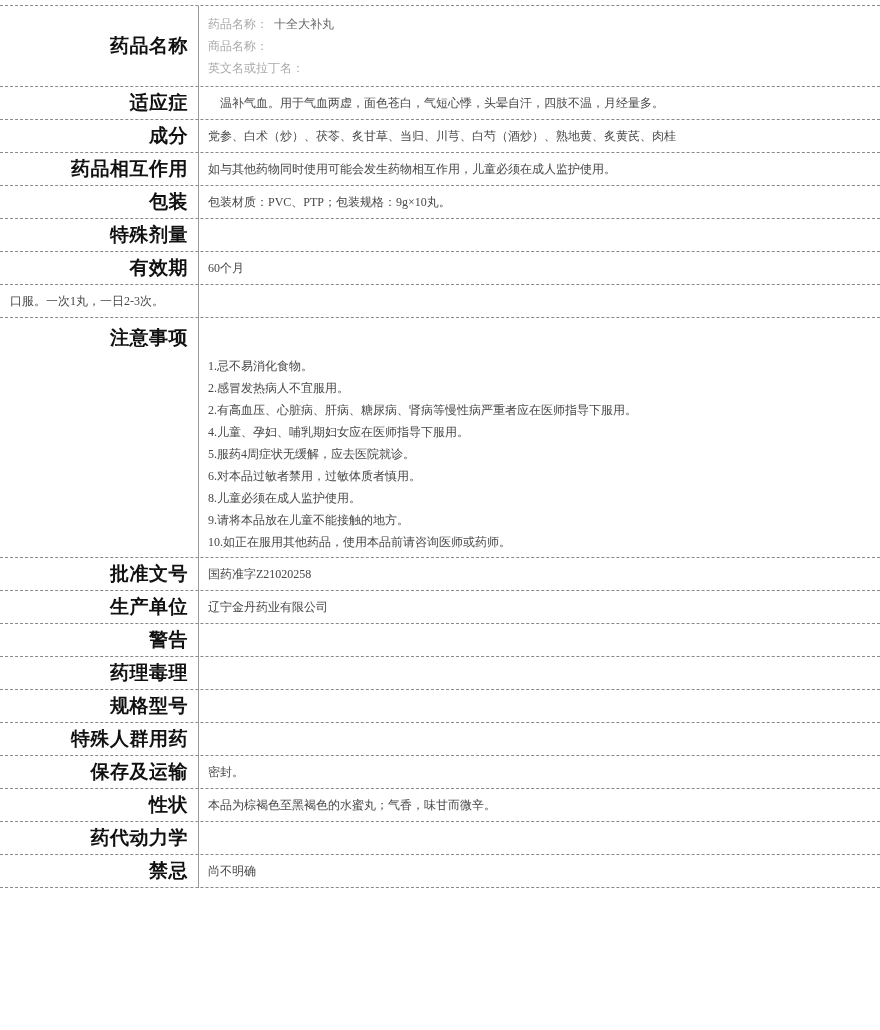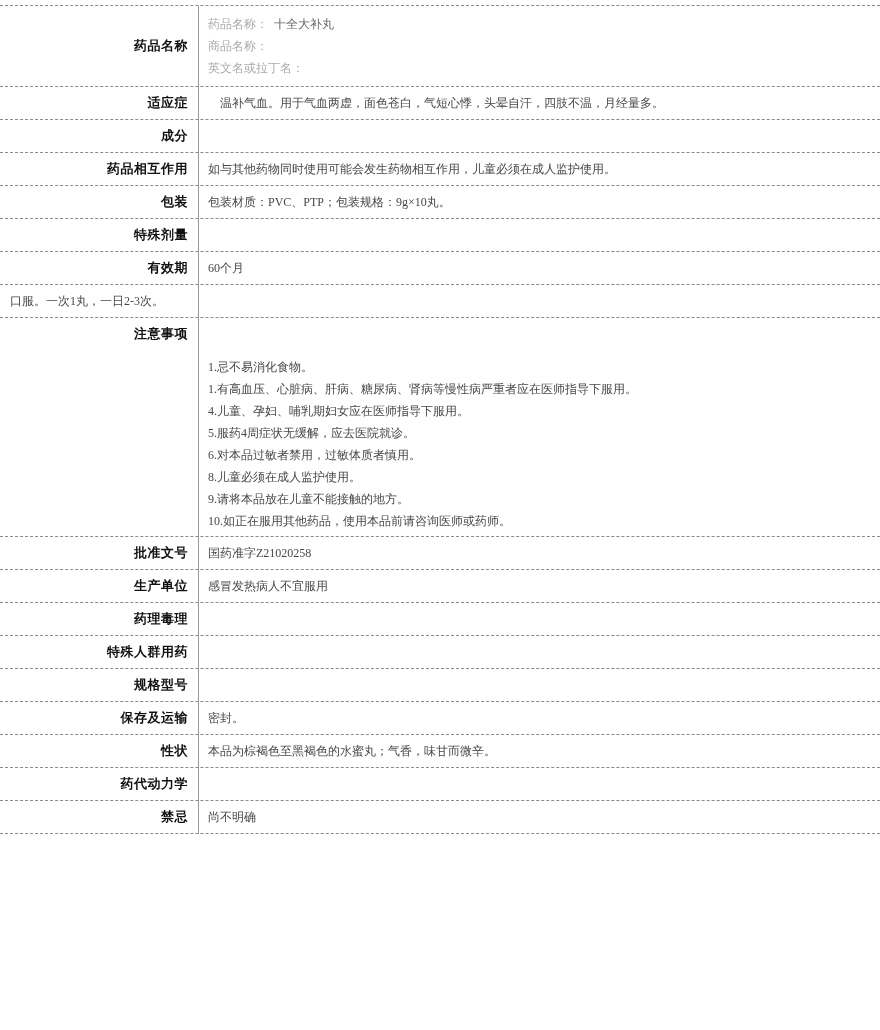--- a/index.html
+++ b/index.html
@@ -44,21 +44,21 @@
     min-height: 33px;
     border-bottom: 1px dashed var(--grid-line);
   }
   .cell-label {
     width: 198px;
     flex: 0 0 198px;
     display: flex;
     align-items: center;
     justify-content: flex-end;
     padding-right: 10px;
-    font-size: 13px;
+    font-size: 19px;
     font-weight: bold;
     color: var(--label-text);
     letter-spacing: 0.5px;
   }
   .cell-value {
     flex: 1 1 auto;
     display: flex;
     flex-direction: column;
     justify-content: center;
     padding: 4px 10px 4px 10px;
@@ -67,22 +67,23 @@
     line-height: 22px;
   }
   .row-tall { min-height: 81px; }
   .row-notes { min-height: 219px; }
   .row-notes .cell-label {
     align-items: flex-start;
     padding-top: 7px;
     font-family: Liberation Serif, serif;
   }
   .row-notes .cell-value {
-    justify-content: flex-end;
+    justify-content: space-between;
     padding-top: 5px;
+    margin-top: 32px;
   }
   .indent { text-indent: 1em; }
   .muted { color: var(--muted-text); }
   .field-line { line-height: 22px; }
   .field-value {
     color: var(--drug-name-value);
     margin-left: 6px;
   }
   .note-line { line-height: 22px; }
 </style>
@@ -102,20 +103,21 @@
       </div>
     </div>
 
     <div class="row">
       <div class="cell-label">适应症</div>
       <div class="cell-value indent">温补气血。用于气血两虚，面色苍白，气短心悸，头晕自汗，四肢不温，月经量多。</div>
     </div>
 
     <div class="row">
       <div class="cell-label">成分</div>
+      <div class="cell-value">党参、白术（炒）、茯苓、炙甘草、当归、川芎、白芍（酒炒）、熟地黄、炙黄芪、肉桂</div>
     </div>
 
     <div class="row">
       <div class="cell-label">药品相互作用</div>
       <div class="cell-value">如与其他药物同时使用可能会发生药物相互作用，儿童必须在成人监护使用。</div>
     </div>
 
     <div class="row">
       <div class="cell-label">包装</div>
       <div class="cell-value">包装材质：PVC、PTP；包装规格：9g×10丸。</div>
@@ -132,54 +134,59 @@
     </div>
 
     <div class="row">
       <div class="cell-value">口服。一次1丸，一日2-3次。</div>
     </div>
 
     <div class="row row-notes">
       <div class="cell-label">注意事项</div>
       <div class="cell-value">
         <div class="note-line">1.忌不易消化食物。</div>
-        <div class="note-line">1.有高血压、心脏病、肝病、糖尿病、肾病等慢性病严重者应在医师指导下服用。</div>
+        <div class="note-line">2.感冒发热病人不宜服用。</div>
+        <div class="note-line">2.有高血压、心脏病、肝病、糖尿病、肾病等慢性病严重者应在医师指导下服用。</div>
         <div class="note-line">4.儿童、孕妇、哺乳期妇女应在医师指导下服用。</div>
         <div class="note-line">5.服药4周症状无缓解，应去医院就诊。</div>
         <div class="note-line">6.对本品过敏者禁用，过敏体质者慎用。</div>
         <div class="note-line">8.儿童必须在成人监护使用。</div>
         <div class="note-line">9.请将本品放在儿童不能接触的地方。</div>
         <div class="note-line">10.如正在服用其他药品，使用本品前请咨询医师或药师。</div>
       </div>
     </div>
 
     <div class="row">
       <div class="cell-label">批准文号</div>
       <div class="cell-value">国药准字Z21020258</div>
     </div>
 
 
     <div class="row">
       <div class="cell-label">生产单位</div>
-      <div class="cell-value">感冒发热病人不宜服用</div>
-    </div>
-
+      <div class="cell-value">辽宁金丹药业有限公司</div>
+    </div>
+
+    <div class="row">
+      <div class="cell-label">警告</div>
+      <div class="cell-value"></div>
+    </div>
 
     <div class="row">
       <div class="cell-label">药理毒理</div>
       <div class="cell-value"></div>
     </div>
 
     <div class="row">
+      <div class="cell-label">规格型号</div>
+      <div class="cell-value"></div>
+    </div>
+
+    <div class="row">
       <div class="cell-label">特殊人群用药</div>
-      <div class="cell-value"></div>
-    </div>
-
-    <div class="row">
-      <div class="cell-label">规格型号</div>
       <div class="cell-value"></div>
     </div>
 
     <div class="row">
       <div class="cell-label">保存及运输</div>
       <div class="cell-value">密封。</div>
     </div>
 
     <div class="row">
       <div class="cell-label">性状</div>

